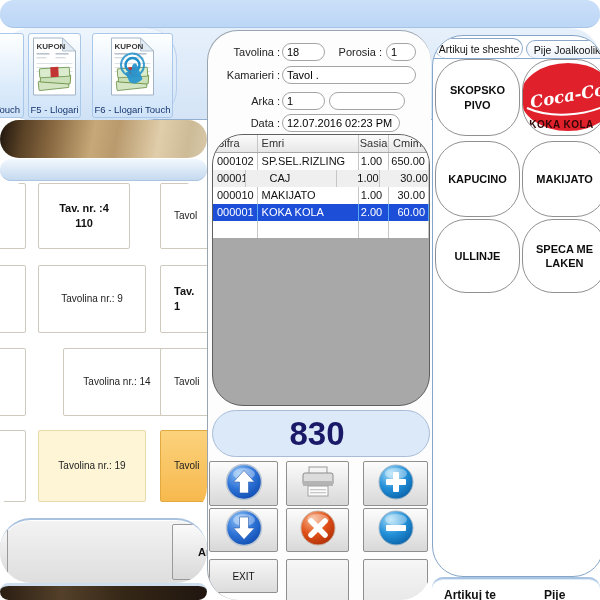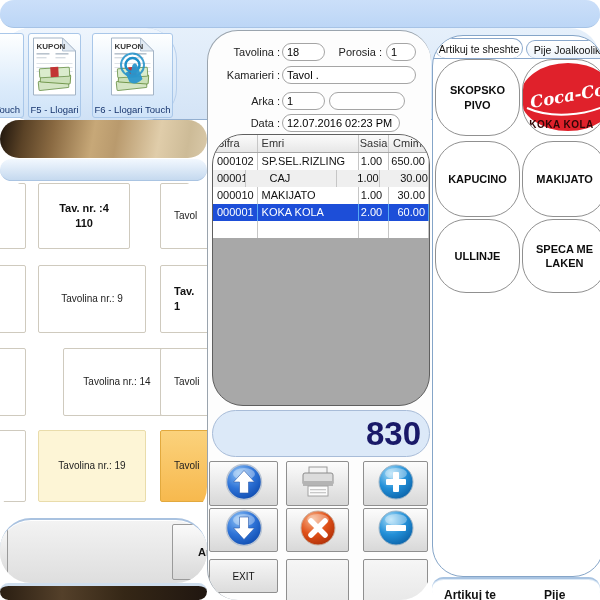--- a/index.html
+++ b/index.html
@@ -65,21 +65,21 @@
   .gc1{width:102px;padding-left:4px;}
   .gc2{width:31px;text-align:center;padding-right:4px;}
   .gc3{width:40px;text-align:right;padding-right:3px;}
   .grid-head .gc2,.grid-head .gc3{text-align:center;padding-right:0;}
   .row-a{background:#fff;}
   .row-b{background:#efefef;gap:20px;}
   .row-sel{background:#1d4ed8;color:#fff;}
   .row-sel .gc{border-right-color:#57aaf4;}
 
   .total-box{left:4px;top:379px;width:218px;height:47px;background:#dce9f8;border:1px solid #a8bcd8;
-    text-align:right;font-size:33px;font-weight:bold;color:#191968;line-height:45px;padding-right:8px;}
+    text-align:center;font-size:33px;font-weight:bold;color:#191968;line-height:45px;padding-right:8px;}
 
   .ic-btn{background:linear-gradient(#fcfcfc,#d8d8d8);border:1px solid #8f8f8f;border-radius:2px;
     display:flex;align-items:center;justify-content:center;}
   .cmd-btn{background:linear-gradient(#f6f6f6,#dcdcdc);border:1px solid #8f8f8f;border-radius:2px;
     font-size:10px;color:#111;display:flex;justify-content:center;}
 
   
   .right-panel{left:432px;top:35px;width:172px;height:542px;background:#fff;
     border:1px solid #85a5c8;overflow:hidden;}
   .tab{border:1px solid #8aa8cc;border-bottom:none;display:flex;align-items:center;justify-content:center;

